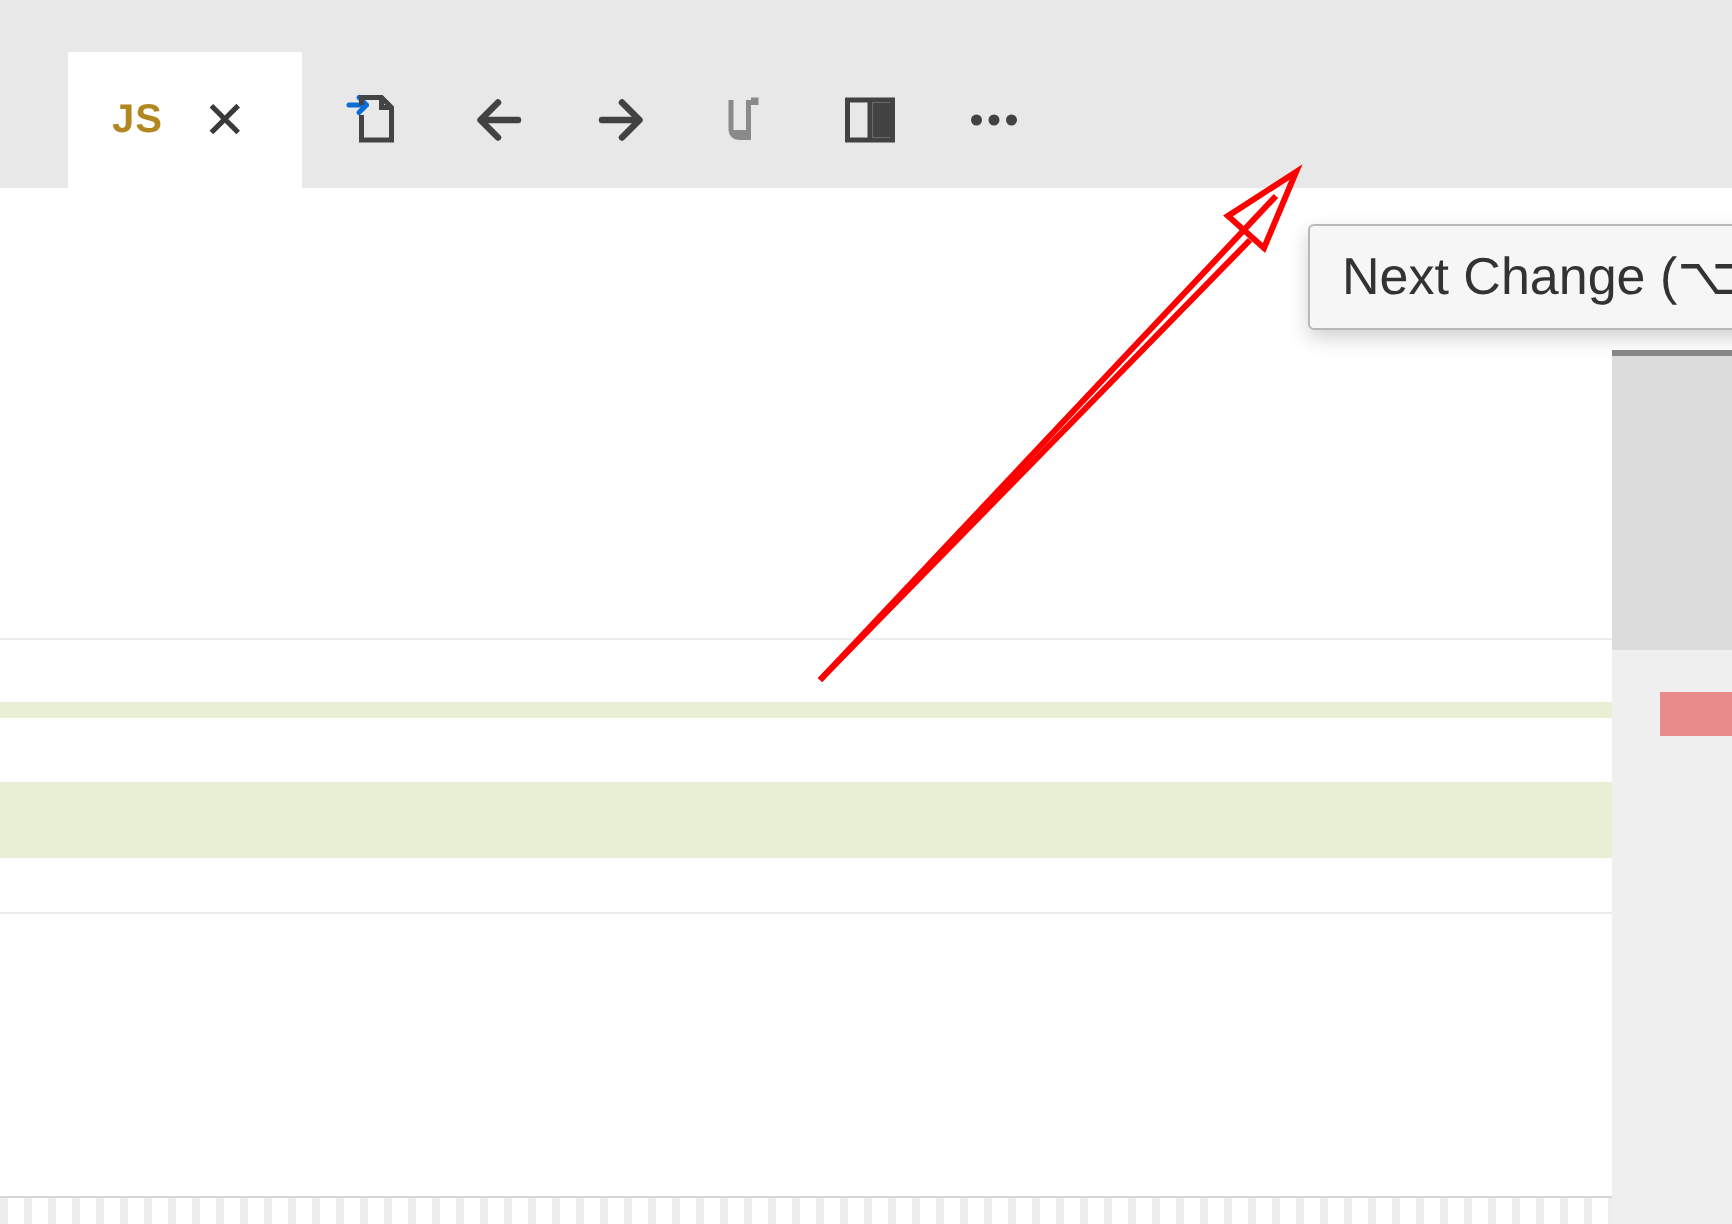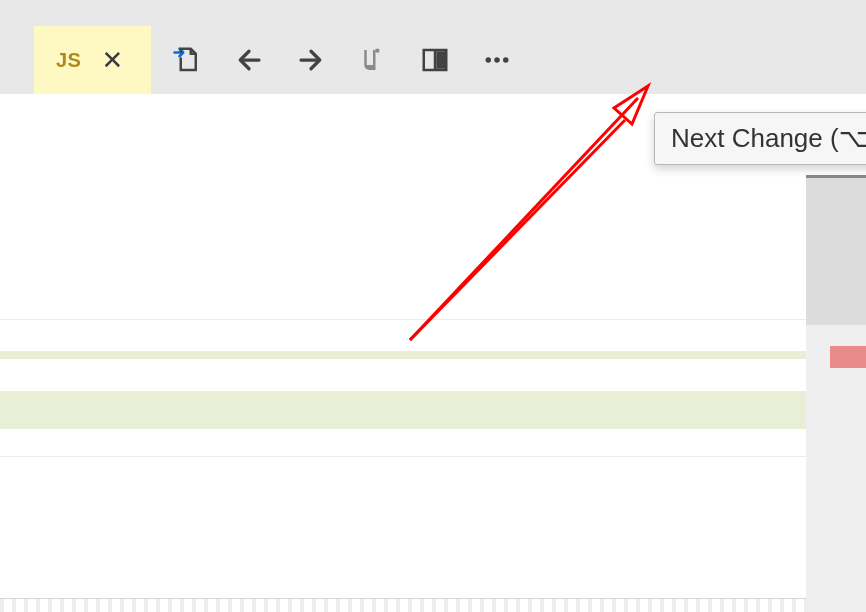--- a/index.html
+++ b/index.html
@@ -6,21 +6,21 @@
   html, body { margin:0; padding:0; font-family: -apple-system, "Segoe UI", Arial, sans-serif; }
   body { width:866px; height:612px; overflow:hidden; background:#fff; position:relative; }
 
   .top-gap { height:26px; background:#e8e8e8; }
 
   .tabbar {
     height:68px; background:#e8e8e8; display:flex; align-items:stretch;
   }
   .tabbar .lead { width:34px; }
   .tab {
-    background:#fef9c3; display:flex; align-items:center; gap:14px;
+    background:#ffffff; display:flex; align-items:center; gap:14px;
     padding:0 22px 0 22px; font-style:italic; font-size:28px; color:#333;
     border-right:1px solid #e8e8e8;
   }
   .tab .lang-badge { font-style:normal; font-weight:700; color:#b2871f; font-size:20px; letter-spacing:0.5px; }
   .tab .close { font-style:normal; color:#3a3a3a; font-size:26px; padding:6px; cursor:pointer; }
 
   .actions { display:flex; align-items:center; gap:0; padding:0 4px; }
   .icon-btn {
     width:62px; height:68px; display:flex; align-items:center; justify-content:center;
     cursor:pointer; color:#424242;

